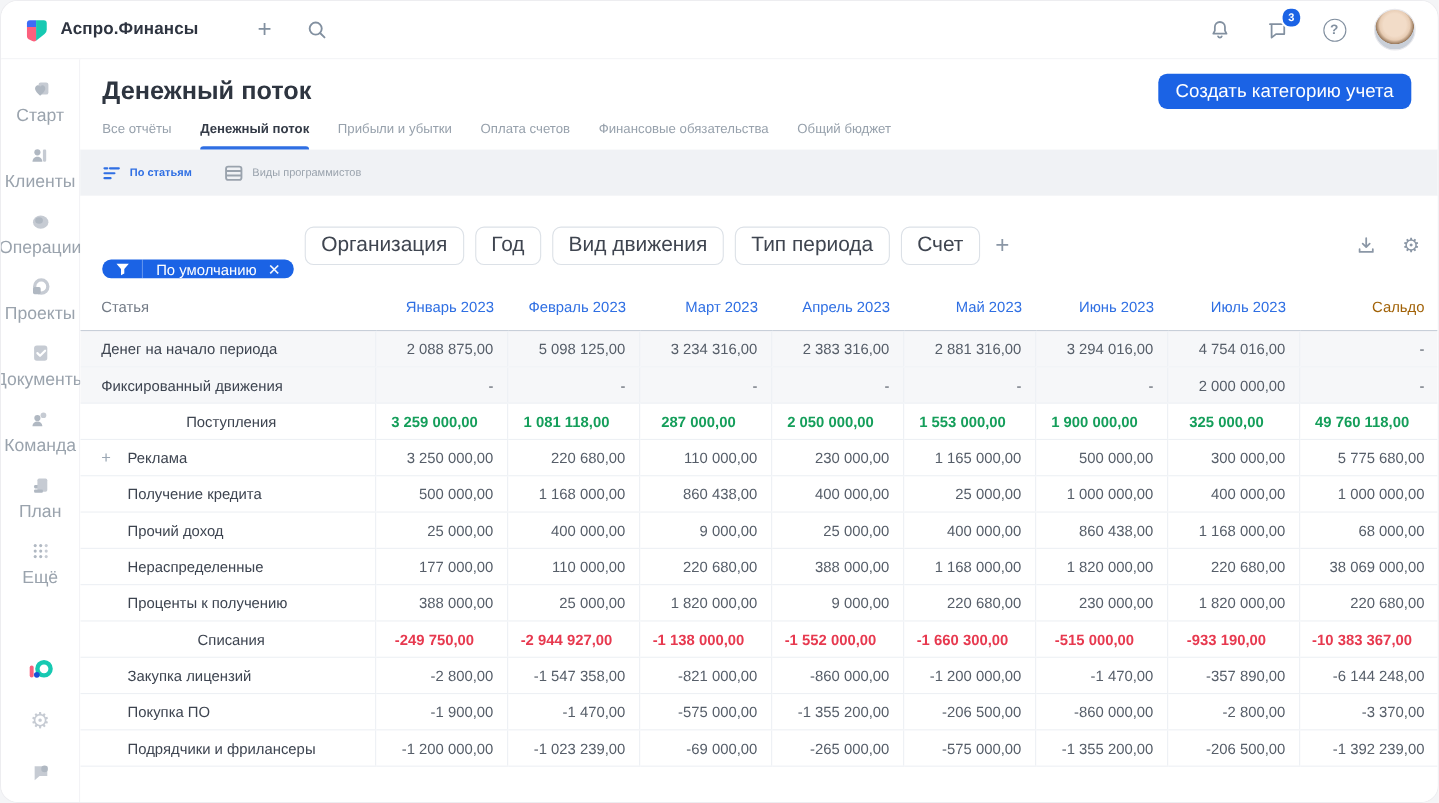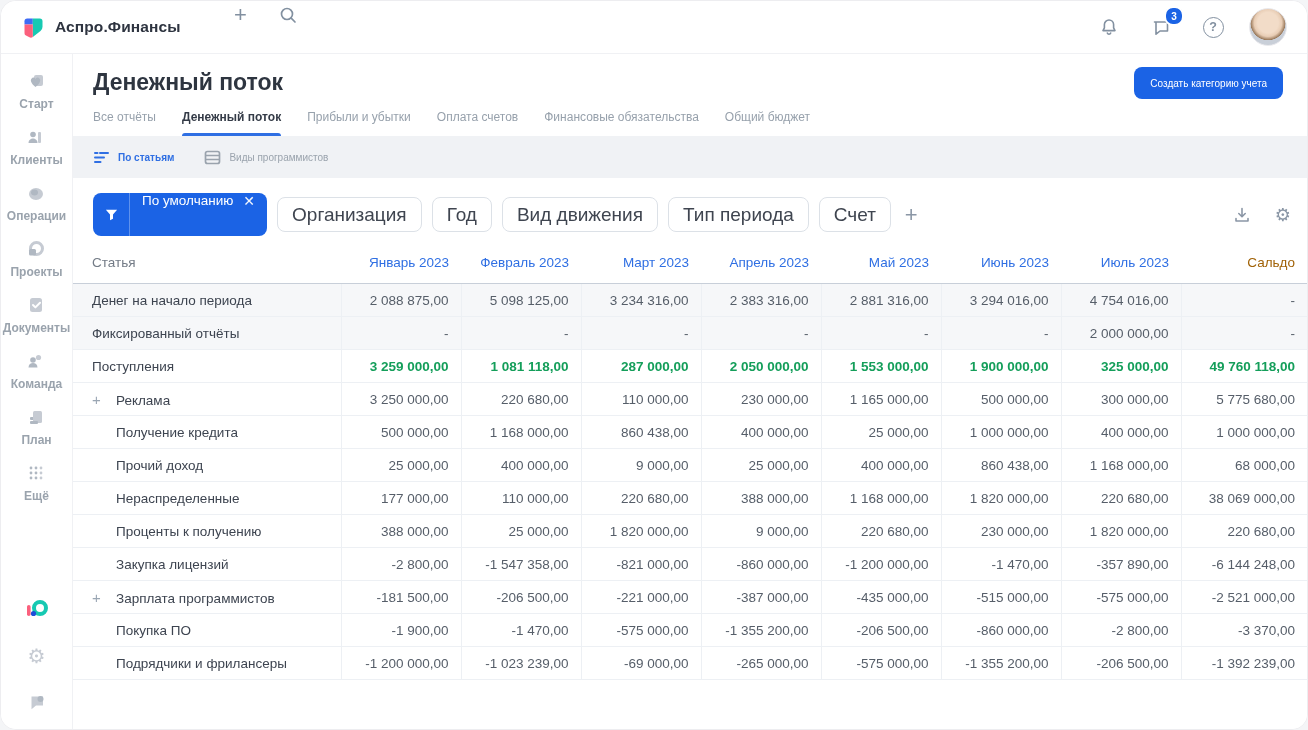--- a/index.html
+++ b/index.html
@@ -1,20 +1,20 @@
 <!DOCTYPE html>
 <html lang="ru"><head>
 <meta charset="utf-8">
 <style>
   html,body{margin:0;padding:0;background:#f4f5f7;font-family:"Liberation Sans",sans-serif;}
   .stage{width:1308px;height:730px;position:relative;}
   .app{position:absolute;inset:0;background:#fff;border-radius:16px;overflow:hidden;
        border:1px solid #ededf0;box-sizing:border-box;display:flex;flex-direction:column;}
   
-  .topbar{height:52px;min-height:52px;display:flex;padding:0 20px;
+  .topbar{height:52px;min-height:52px;display:flex;align-items:center;padding:0 20px;
           border-bottom:1px solid #f0f1f4;background:#fff;}
   .brand{display:flex;align-items:center;gap:9px;}
   .brand-name{font-size:15.5px;font-weight:700;color:#2e3440;letter-spacing:.1px;}
   .tb-ico{display:flex;align-items:center;justify-content:center;width:28px;height:28px;color:#8290a0;cursor:pointer;}
   .tb-plus{margin-left:46px;font-size:22px;color:#8290a0;font-weight:400;}
   .tb-search{margin-left:20px;}
   .tb-right{margin-left:auto;display:flex;align-items:center;gap:24px;}
   .badge-wrap{position:relative;}
   .chat-badge{position:absolute;top:-7px;right:-9px;background:var(--accent,#1b63e5);color:#fff;
               font-size:10px;font-weight:700;min-width:12px;height:16px;padding:0 2px;border-radius:9px;
@@ -24,46 +24,46 @@
   .help-circle::after{content:"?";}
   .avatar{width:36px;height:36px;border-radius:50%;margin-left:-2px;cursor:pointer;
           background:radial-gradient(circle at 50% 38%, #f2dcc8 0 36%, #e8cdb5 48%, #9a7a5c 60%, #c9cfd8 62%);
           border:1px solid #e8e8ec;}
   
   .body{flex:1;display:flex;min-height:0;}
   .sidebar{width:72px;min-width:72px;border-right:1px solid #f0f1f4;display:flex;flex-direction:column;
            align-items:center;padding-top:16px;box-sizing:border-box;background:#fff;}
   .side-item{display:flex;flex-direction:column;align-items:center;gap:5px;margin-bottom:15px;cursor:pointer;width:100%;}
   .side-item .ico{height:22px;display:flex;align-items:center;justify-content:center;color:#c6cbd3;}
-  .side-item .lbl{font-size:12px;color:#9aa3ad;font-weight:bold;}
+  .side-item .lbl{font-size:16px;color:#9aa3ad;}
   .side-spacer{flex:1;}
   .side-foot{display:flex;flex-direction:column;align-items:center;gap:24px;padding-bottom:16px;}
   .side-foot .ico{height:22px;display:flex;align-items:center;justify-content:center;color:#c6cbd3;cursor:pointer;}
   .main{flex:1;display:flex;flex-direction:column;min-width:0;}
   
   .page-head{padding:13px 24px 0 20px;background:#fff;}
   .title-row{display:flex;align-items:flex-start;justify-content:space-between;}
   .page-title{font-size:23px;font-weight:700;color:#2e3540;margin:2px 0 0 0;}
   .create-btn{background:var(--accent,#1b63e5);color:#fff;border:none;border-radius:8px;height:32px;
-              padding:0 16px;font-size:10px;font-family:inherit;cursor:pointer;}
+              padding:0 16px;font-size:17px;font-family:inherit;cursor:pointer;}
   .tabs{display:flex;gap:26px;margin-top:11px;}
   .tab{font-size:12px;color:#97a1ac;padding-bottom:12px;cursor:pointer;position:relative;white-space:nowrap;}
   .tab.active{color:#343b47;font-weight:600;}
   .tab.active::after{content:"";position:absolute;left:0;right:0;bottom:0;height:3px;border-radius:3px 3px 0 0;
                      background:var(--link,#2f6fe3);}
   
   .subtabs{height:42px;min-height:42px;background:#f0f2f5;display:flex;align-items:center;gap:30px;padding:0 20px;}
   .subtab{display:flex;align-items:center;gap:8px;font-size:10px;color:#9aa3ad;cursor:pointer;}
   .subtab.active{color:var(--link,#2f6fe3);font-weight:600;}
   .subtab .ico{display:flex;align-items:center;}
   
   .content{flex:1;min-height:0;background:#fff;display:flex;flex-direction:column;}
   .filter-row{display:flex;align-items:center;gap:10px;padding:15px 16px 11px 20px;}
-  .chip-active{display:flex;align-items:flex-start;background:var(--accent,#1b63e5);color:#fff;border-radius:8px;
-               height:43px;cursor:pointer;}
+  .chip-active{display:flex;align-items:flex-end;background:var(--accent,#1b63e5);color:#fff;border-radius:8px;
+               height:17px;cursor:pointer;margin-top:43px;}
   .chip-active .funnel{display:flex;align-items:center;justify-content:center;width:36px;height:100%;
                        border-right:1px solid rgba(255,255,255,.3);}
   .chip-active .txt{padding:0 8px 0 12px;font-size:13.5px;}
   .chip-active .close{padding:0 12px 0 2px;font-size:14px;opacity:.95;}
   .chip{height:33px;display:flex;align-items:center;padding:0 14px;border:1px solid #dce1e7;border-radius:8px;
         font-size:19px;color:#3f4550;background:#fff;cursor:pointer;white-space:nowrap;}
   .add-filter{font-size:22px;color:#8b97a6;margin-left:4px;cursor:pointer;line-height:1;}
   .fr-spacer{flex:1;}
   .fr-ico{color:#8b97a6;display:flex;align-items:center;cursor:pointer;margin-left:14px;}
   .fr-ico.gear{font-size:18px;}
@@ -75,21 +75,21 @@
   thead th.c-label{text-align:left;color:#737b86;padding-left:19px;}
   thead th.c-month{color:var(--link,#2f6fe3);cursor:pointer;}
   thead th.c-saldo{color:#a16207;}
   tbody td{height:32px;border-bottom:1px solid #edf0f4;padding:0 12px 0 0;text-align:right;
            color:#565e69;white-space:nowrap;overflow:hidden;}
   tbody td.num{border-left:1px solid #edf0f4;}
   tbody td.lbl{text-align:left;color:#3d4450;padding-left:19px;}
   tr.muted td{background:#f6f7f9;}
   tr.income td.num{color:var(--green,#149e5a);font-weight:700;}
   tr.expense td.num{color:var(--red,#e7394f);font-weight:700;}
-  tr.income td, tr.expense td{border-top:1px solid #e4e8ee;}
+  tr.income td, tr.expense td{border-top:1px solid #e4e8ee;text-align:center;}
   td.lbl .plus{display:inline-block;width:24px;color:#9aa6b3;font-size:15px;cursor:pointer;}
   td.lbl.ind1{padding-left:43px;}
   td.lbl.ind1.hasplus{padding-left:19px;}
   svg{display:block;}
 </style>
 </head>
 <body>
 
 <div class="stage">
   <div class="app" style="--accent: #1b63e5; --link: #2f6fe3; --green: #149e5a; --red: #e7394f;">
@@ -339,21 +339,21 @@
                     <td class="num">2 088 875,00</td>
                     <td class="num">5 098 125,00</td>
                     <td class="num">3 234 316,00</td>
                     <td class="num">2 383 316,00</td>
                     <td class="num">2 881 316,00</td>
                     <td class="num">3 294 016,00</td>
                     <td class="num">4 754 016,00</td>
                     <td class="num">-</td>
                   </tr>
                   <tr class="muted">
-                    <td class="lbl">Фиксированный отчёты</td>
+                    <td class="lbl">Фиксированный движения</td>
                     <td class="num">-</td>
                     <td class="num">-</td>
                     <td class="num">-</td>
                     <td class="num">-</td>
                     <td class="num">-</td>
                     <td class="num">-</td>
                     <td class="num">2 000 000,00</td>
                     <td class="num">-</td>
                   </tr>
                   <tr class="income">
@@ -415,43 +415,43 @@
                     <td class="lbl ind1">Проценты к получению</td>
                     <td class="num">388 000,00</td>
                     <td class="num">25 000,00</td>
                     <td class="num">1 820 000,00</td>
                     <td class="num">9 000,00</td>
                     <td class="num">220 680,00</td>
                     <td class="num">230 000,00</td>
                     <td class="num">1 820 000,00</td>
                     <td class="num">220 680,00</td>
                   </tr>
+                  <tr class="expense">
+                    <td class="lbl">Списания</td>
+                    <td class="num">-249 750,00</td>
+                    <td class="num">-2 944 927,00</td>
+                    <td class="num">-1 138 000,00</td>
+                    <td class="num">-1 552 000,00</td>
+                    <td class="num">-1 660 300,00</td>
+                    <td class="num">-515 000,00</td>
+                    <td class="num">-933 190,00</td>
+                    <td class="num">-10 383 367,00</td>
+                  </tr>
                   <tr class="normal">
                     <td class="lbl ind1">Закупка лицензий</td>
                     <td class="num">-2 800,00</td>
                     <td class="num">-1 547 358,00</td>
                     <td class="num">-821 000,00</td>
                     <td class="num">-860 000,00</td>
                     <td class="num">-1 200 000,00</td>
                     <td class="num">-1 470,00</td>
                     <td class="num">-357 890,00</td>
                     <td class="num">-6 144 248,00</td>
                   </tr>
                   <tr class="normal">
-                    <td class="lbl ind1 hasplus"><span class="plus">+</span>Зарплата программистов</td>
-                    <td class="num">-181 500,00</td>
-                    <td class="num">-206 500,00</td>
-                    <td class="num">-221 000,00</td>
-                    <td class="num">-387 000,00</td>
-                    <td class="num">-435 000,00</td>
-                    <td class="num">-515 000,00</td>
-                    <td class="num">-575 000,00</td>
-                    <td class="num">-2 521 000,00</td>
-                  </tr>
-                  <tr class="normal">
                     <td class="lbl ind1">Покупка ПО</td>
                     <td class="num">-1 900,00</td>
                     <td class="num">-1 470,00</td>
                     <td class="num">-575 000,00</td>
                     <td class="num">-1 355 200,00</td>
                     <td class="num">-206 500,00</td>
                     <td class="num">-860 000,00</td>
                     <td class="num">-2 800,00</td>
                     <td class="num">-3 370,00</td>
                   </tr>

